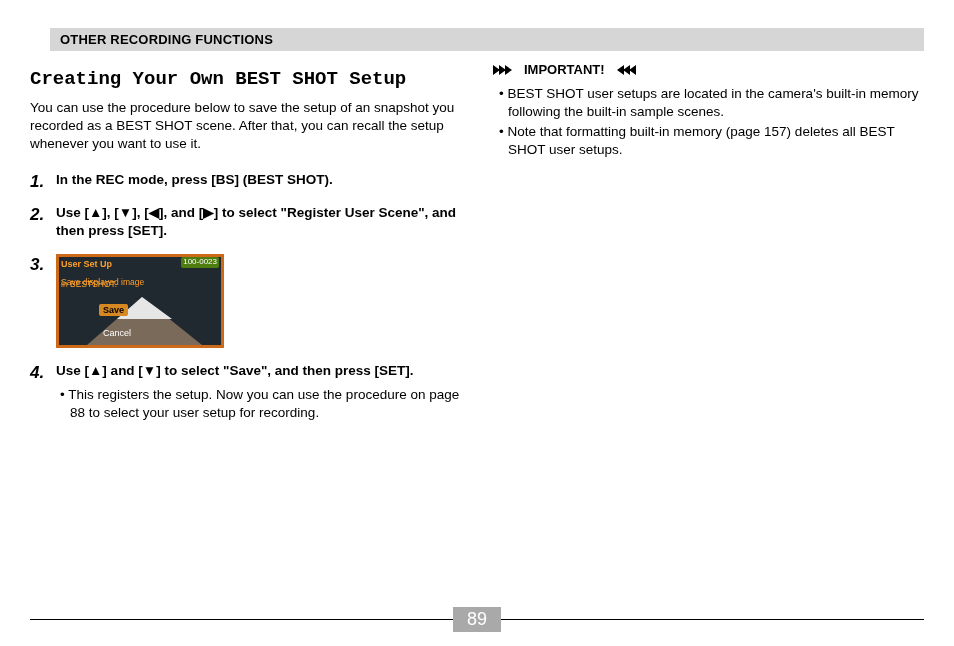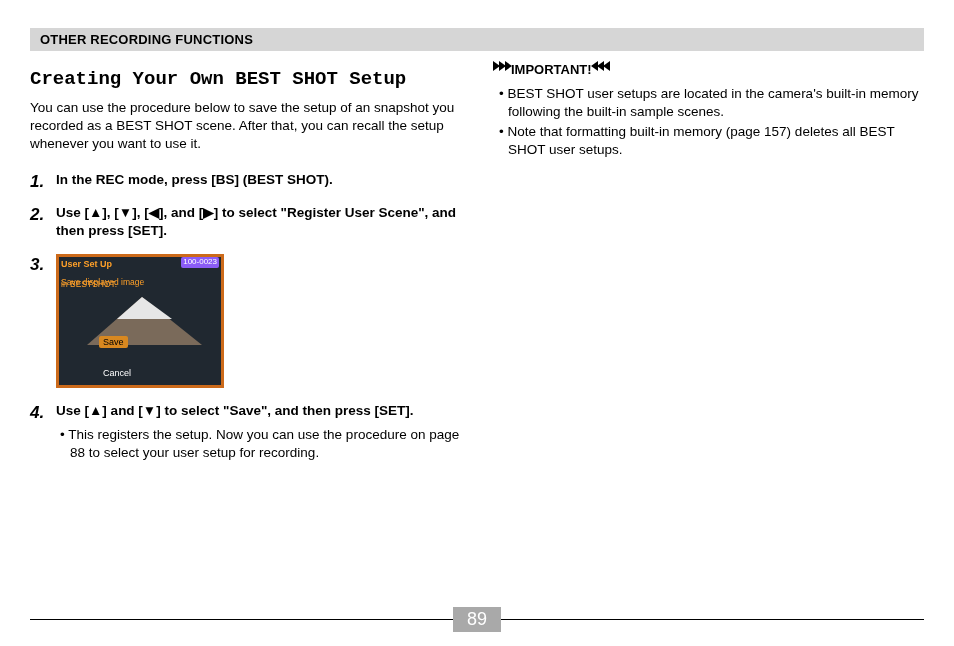--- a/index.html
+++ b/index.html
@@ -18,20 +18,21 @@
     box-sizing: border-box;
     padding: 28px 30px 20px 30px;
   }
   .header-bar {
     background: #d6d6d6;
     padding: 4px 10px;
     font-weight: bold;
     font-size: 13px;
     letter-spacing: 0.2px;
     margin-bottom: 10px;
+    margin-left: 20px;
   }
   .columns {
     display: flex;
     gap: 32px;
   }
   .col {
     width: 50%;
     font-size: 13.5px;
     line-height: 1.35;
   }
@@ -80,42 +81,42 @@
   .step3-wrap {
     display: flex;
     align-items: flex-start;
     gap: 14px;
   }
   .step3-text {
     flex: 1;
   }
   .camera-shot {
     width: 168px;
-    height: 134px;
+    height: 94px;
     border: 3px solid #cc6a1a;
     background: #202830;
     position: relative;
     box-sizing: border-box;
     overflow: hidden;
     font-family: Arial, sans-serif;
     padding-left: 44px;
   }
   .cs-top {
     position: absolute;
     left: 2px; top: 1px;
     font-size: 9px;
     color: #ffa028;
     font-weight: bold;
   }
   .cs-counter {
     position: absolute;
     right: 2px; top: 0px;
     font-size: 8px;
     color: #fff;
-    background: #8b5cf6;
+    background: #4d7c0f;
     padding: 0 2px;
     border-radius: 2px;
   }
   .cs-line2 {
     position:absolute;
     left:2px; top:20px;
     font-size: 8.5px;
     color:#ffa028;
   }
   .cs-line3 {
@@ -153,37 +154,39 @@
     position:absolute;
     left:40px; right:6px; bottom:6px;
     font-size:9px;
     z-index:3;
   }
   .cs-save {
     background:#d88820;
     color:#000;
     padding:0 4px;
     border-radius:2px;
-    margin-bottom:19px;
+    margin-bottom:11px;
     display:inline-block;
+    font-weight:bold;
   }
   .cs-cancel {
     color:#fff;
     padding:0 4px;
     display:inline-block;
   }
   .camera-shot > .overlay {
     position:absolute; inset:0; z-index:2;
   }
 
   .important-header {
     font-weight: bold;
     font-size: 13px;
     display:flex;
-    gap:0;
+    align-items:center;
+    gap:13px;
     margin-bottom:6px;
   }
   .important-header .glyph {
     display:inline-flex;
     gap:0;
   }
   .important-header .tri {
     display:inline-block;
     width:0;height:0;
     border-top:5px solid transparent;

